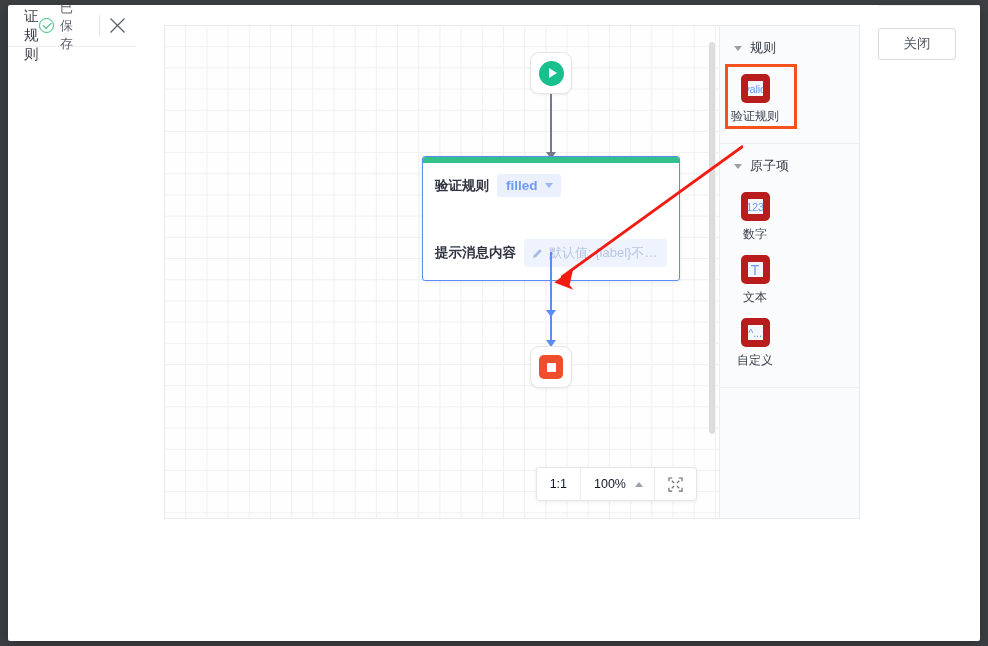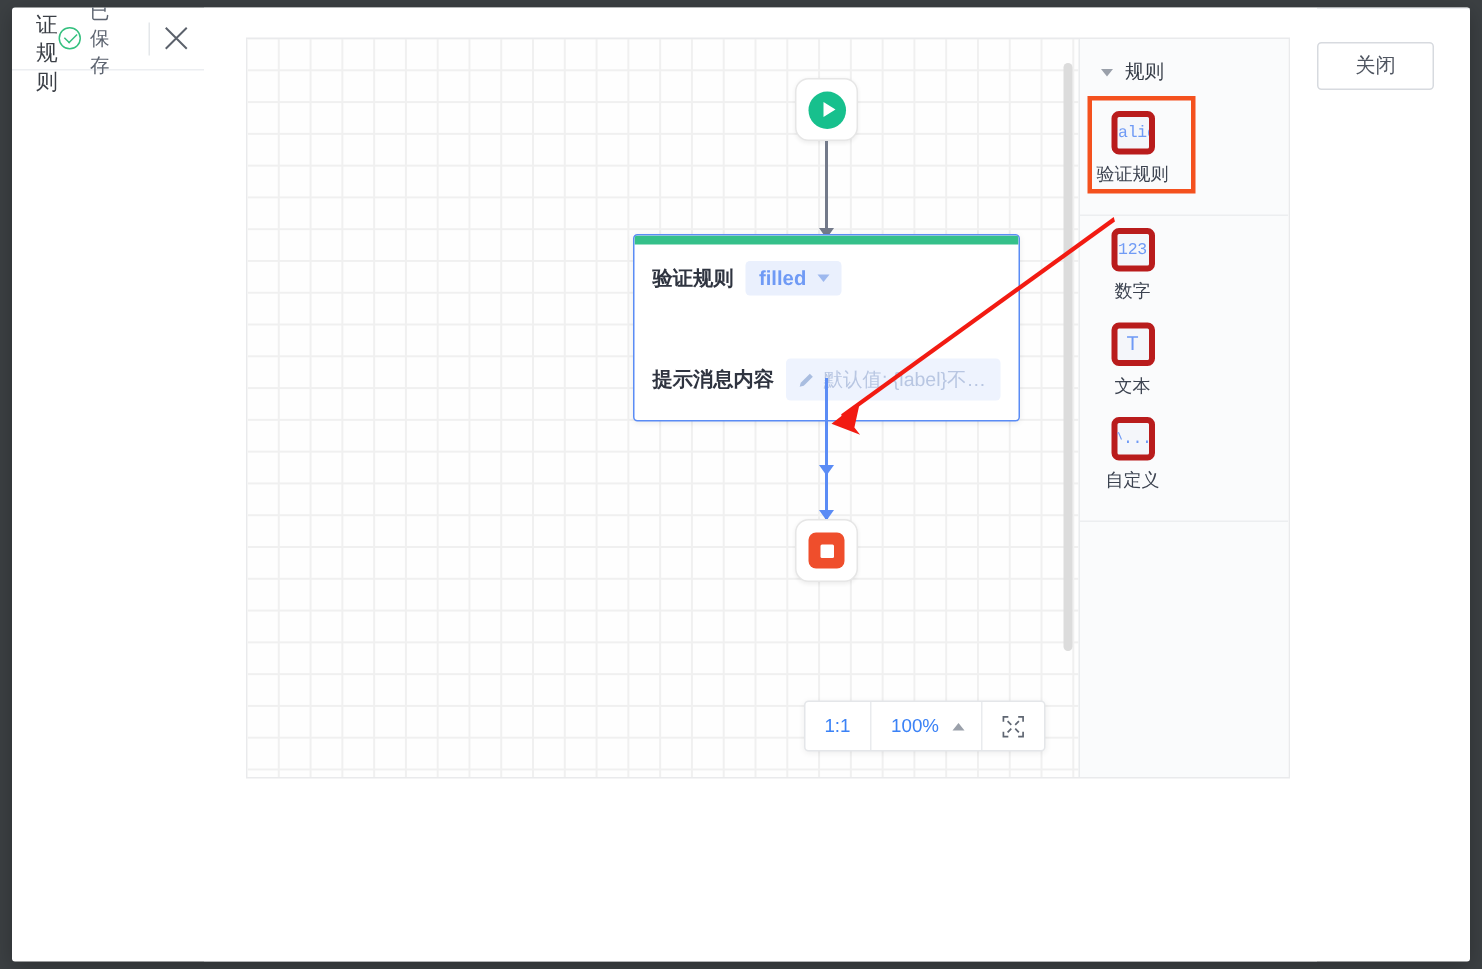--- a/index.html
+++ b/index.html
@@ -271,21 +271,21 @@
     border-radius: 3px;
     box-shadow: 0 1px 4px rgba(0,0,0,.07);
     overflow: hidden;
   }
   .zoom-seg {
     display: flex;
     align-items: center;
     justify-content: center;
     padding: 0 13px;
     font-size: 12.5px;
-    color: #3b82f6;
+    color: #0f172a;
     cursor: pointer;
     border-right: 1px solid #e9ebee;
     white-space: nowrap;
   }
   .zoom-seg:last-child { border-right: none; }
   .zoom-seg.pct { gap: 9px; padding: 0 11px 0 13px; }
   .chev-up {
     width: 0; height: 0;
     border-left: 4px solid transparent;
     border-right: 4px solid transparent;
@@ -330,29 +330,29 @@
     width: 70px;
     padding: 6px 0 6px 0;
     display: flex;
     flex-direction: column;
     align-items: center;
     gap: 5px;
     cursor: pointer;
   }
   .pal-ico {
     width: 29px; height: 29px;
-    border: 4px solid #b91c1c;
+    border: 7px solid #b91c1c;
     border-radius: 5px;
     background: #f4f6fa;
     display: flex;
     align-items: center;
     justify-content: center;
     font-size: 11px;
     color: #6f9af5;
-    font-family: Liberation Mono, monospace;
+    font-family: Liberation Sans, sans-serif;
     letter-spacing: -.2px;
     overflow: hidden;
   }
   .pal-ico.big { font-size: 14px; }
   .pal-label {
     font-size: 12px;
     color: #3c4350;
     white-space: nowrap;
   }
   .highlight-box {
@@ -496,20 +496,24 @@
           <div class="item-grid">
             <div class="palette-item">
               <div class="pal-ico">valid</div>
               <div class="pal-label">验证规则</div>
             </div>
           </div>
           <div class="highlight-box"></div>
         </div>
 
         <div class="panel-section">
+          <div class="sec-head">
+            <span class="tri-down"></span>
+            <span class="sec-title">原子项</span>
+          </div>
           <div class="item-grid">
             <div class="palette-item">
               <div class="pal-ico">123</div>
               <div class="pal-label">数字</div>
             </div>
             <div class="palette-item">
               <div class="pal-ico big">T</div>
               <div class="pal-label">文本</div>
             </div>
             <div class="palette-item">

